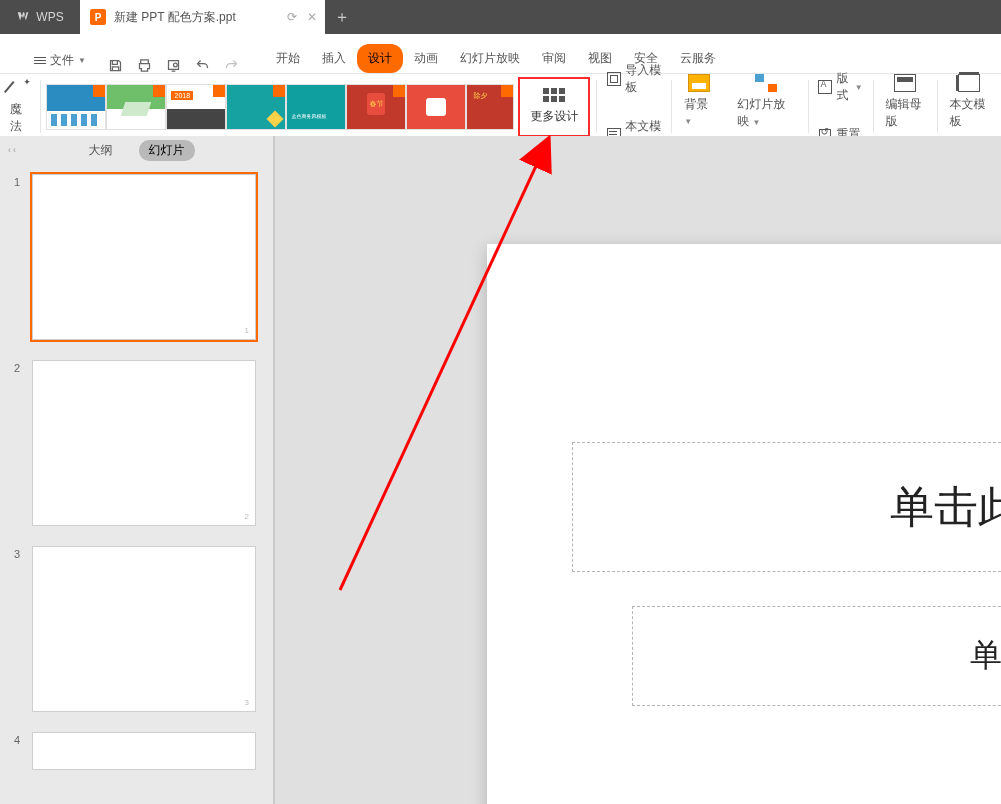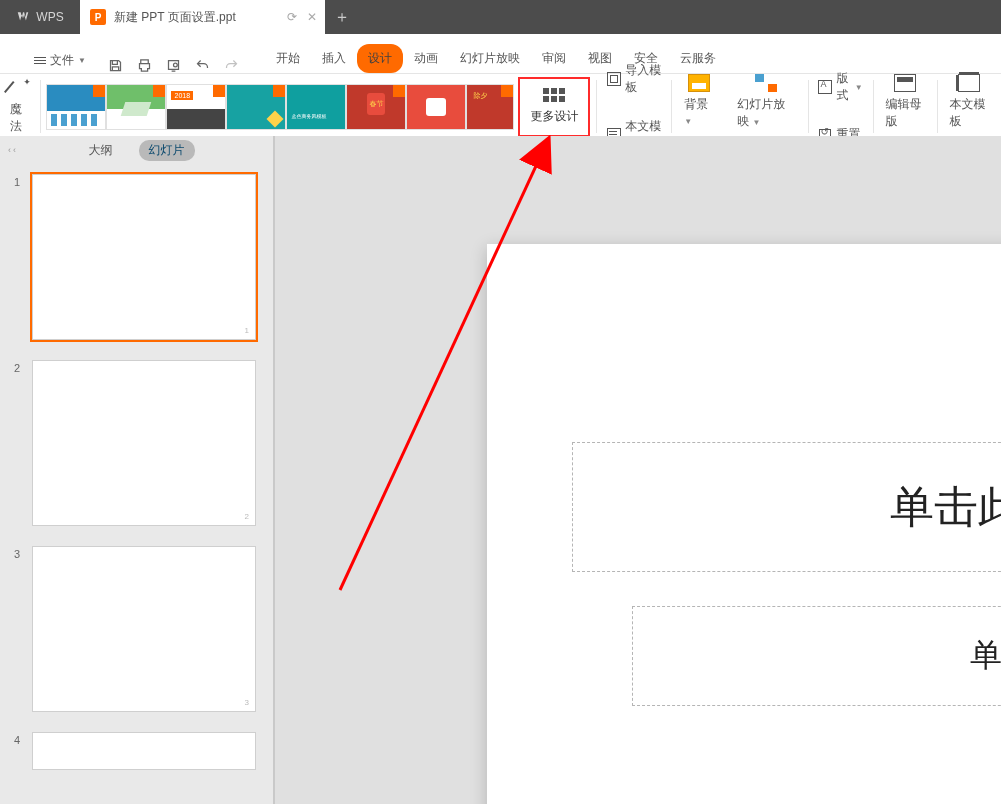--- a/index.html
+++ b/index.html
@@ -18,21 +18,21 @@
   
   .menurow { height: 40px; background: #fff; border-bottom: 1px solid #e5e5e5; display: flex; align-items: flex-end; padding: 0 28px; gap: 6px; }
   .file-btn { display: flex; align-items: center; gap: 4px; color: #555; padding: 4px 6px; }
   .file-btn .bars { display: flex; flex-direction: column; gap: 2px; }
   .file-btn .bars span { width: 12px; height: 1px; background: #555; display: block; }
   .file-btn .car { font-size: 8px; color: #777; }
   .qat { display: flex; align-items: center; gap: 14px; padding: 0 10px; color: #666; }
   .qat svg { width: 15px; height: 15px; }
   .menu-tabs { display: flex; align-items: center; gap: 0; margin-left: 10px; }
   .menu-tab { padding: 6px 11px; color: #555; font-size: 12px; border-radius: 12px; }
-  .menu-tab.active { background: #ff6a00; color: #404040; }
+  .menu-tab.active { background: #ff6a00; color: #000000; }
 
   
   .ribbon { height: 66px; background: #fff; border-bottom: 1px solid #d8d8d8; display: flex; align-items: stretch; }
   .rib-group { display: flex; flex-direction: column; align-items: center; justify-content: center; padding: 0 10px; gap: 4px; color: #555; }
   .rib-sep { width: 1px; background: #e5e5e5; margin: 6px 0; }
   
   .magic-ico { width: 18px; height: 18px; position: relative; }
   .magic-ico::before { content:""; position:absolute; left:2px; top:2px; width:2px; height:14px; background:#555; transform: rotate(40deg); transform-origin: top left; }
   .magic-ico::after { content:"✦"; position:absolute; right:-2px; top:-2px; font-size:9px; color:#555;}
   
@@ -87,21 +87,21 @@
   .ico-master::after{content:"";position:absolute;left:2px;top:2px;right:2px;height:5px;background:#555;}
   .ico-pagesetup{border:1.5px solid #555;}
   .ico-pagesetup::before{content:"";position:absolute;left:0;top:-3px;width:100%;height:1.5px;background:#555;}
   .ico-pagesetup::after{content:"";position:absolute;left:-3px;top:0;width:1.5px;height:100%;background:#555;}
 
   
   .workspace { position: absolute; left: 0; right: 0; top: 136px; bottom: 0; display: flex; }
   .side-header { height: 28px; background: #e9e9e9; display: flex; align-items: center; justify-content: center; gap: 16px; }
   .side-header .coll { position: absolute; left: 8px; color: #999; font-size: 9px; letter-spacing: 2px;}
   .side-tab { color: #555; padding: 2px 10px; border-radius: 10px; font-size: 12px;}
-  .side-tab.active { background: #b9b9b9; color: #0c4a6e; }
+  .side-tab.active { background: #b9b9b9; color: #000000; }
   .side-panel { width: 275px; position: relative; background:#e9e9e9; border-right: 2px solid #c9c9c9;}
   .thumbs { position: absolute; top: 28px; left: 0; right: 0; bottom: 0; overflow: auto; padding: 10px 14px; }
   .thumb-wrap { display: flex; gap: 10px; margin-bottom: 20px; }
   .thumb-num { width: 8px; color: #666; font-size: 11px; padding-top: 2px;}
   .thumb { width: 224px; height: 166px; background: #fff; border: 1px solid #cfcfcf; position: relative; }
   .thumb.sel { outline: 2px solid #ff6a00; }
   .thumb .pg { position: absolute; right: 6px; bottom: 4px; font-size: 8px; color: #bbb; }
   .thumb.four { height: 38px; }
   .canvas-area { flex: 1; position: relative; background: #e0e0e0; }
   .canvas { position: absolute; left: 212px; top: 108px; width: 900px; height: 700px; background: #fff; box-shadow: 0 4px 16px rgba(0,0,0,.2); }
@@ -117,21 +117,21 @@
 
   <div class="titlebar">
     <div class="wps-tab">
       <svg viewBox="0 0 24 24">
           <path fill="#d5d5d5" d="M3 4l4 14 3-10 2 6 2-6 3 10 4-14h-3l-2 8-2-8h-2l-2 8-2-8z"></path>
         </svg>
       <span>WPS</span>
     </div>
     <div class="doc-tab">
       <span class="p-badge">P</span>
-      <span>新建 PPT 页面设置.ppt</span>
+      <span>新建 PPT 配色方案.ppt</span>
       <span class="t-ctrls">
         <span>⟳</span>
         <span>✕</span>
       </span>
     </div>
     <div class="add-tab">＋</div>
   </div>
 
   <div class="menurow">
     <div class="file-btn">

